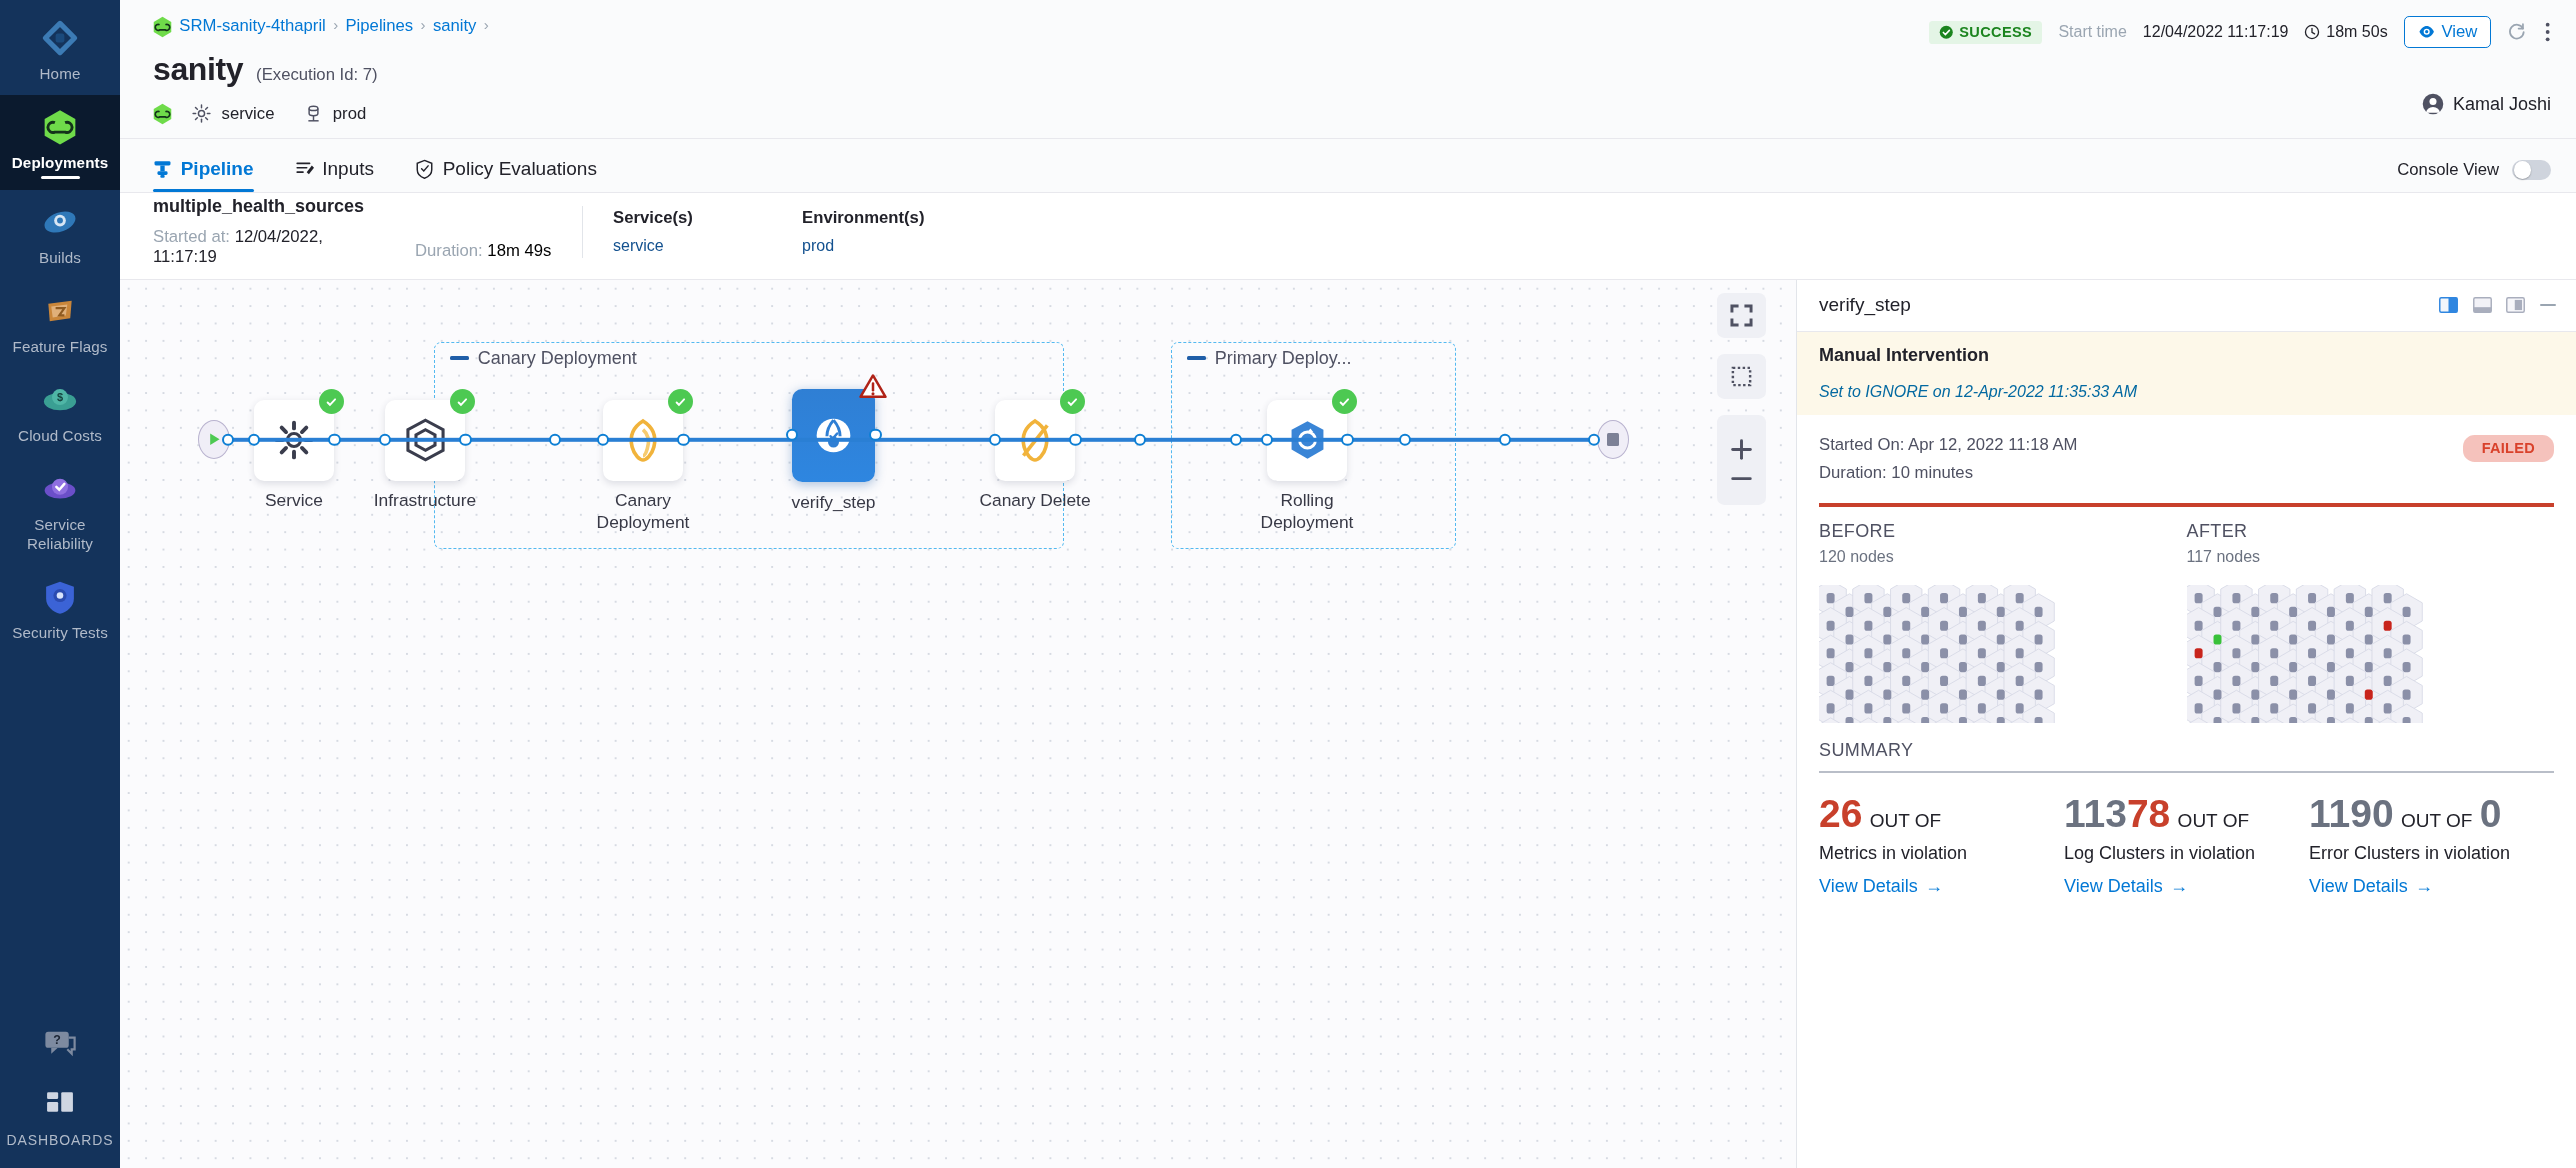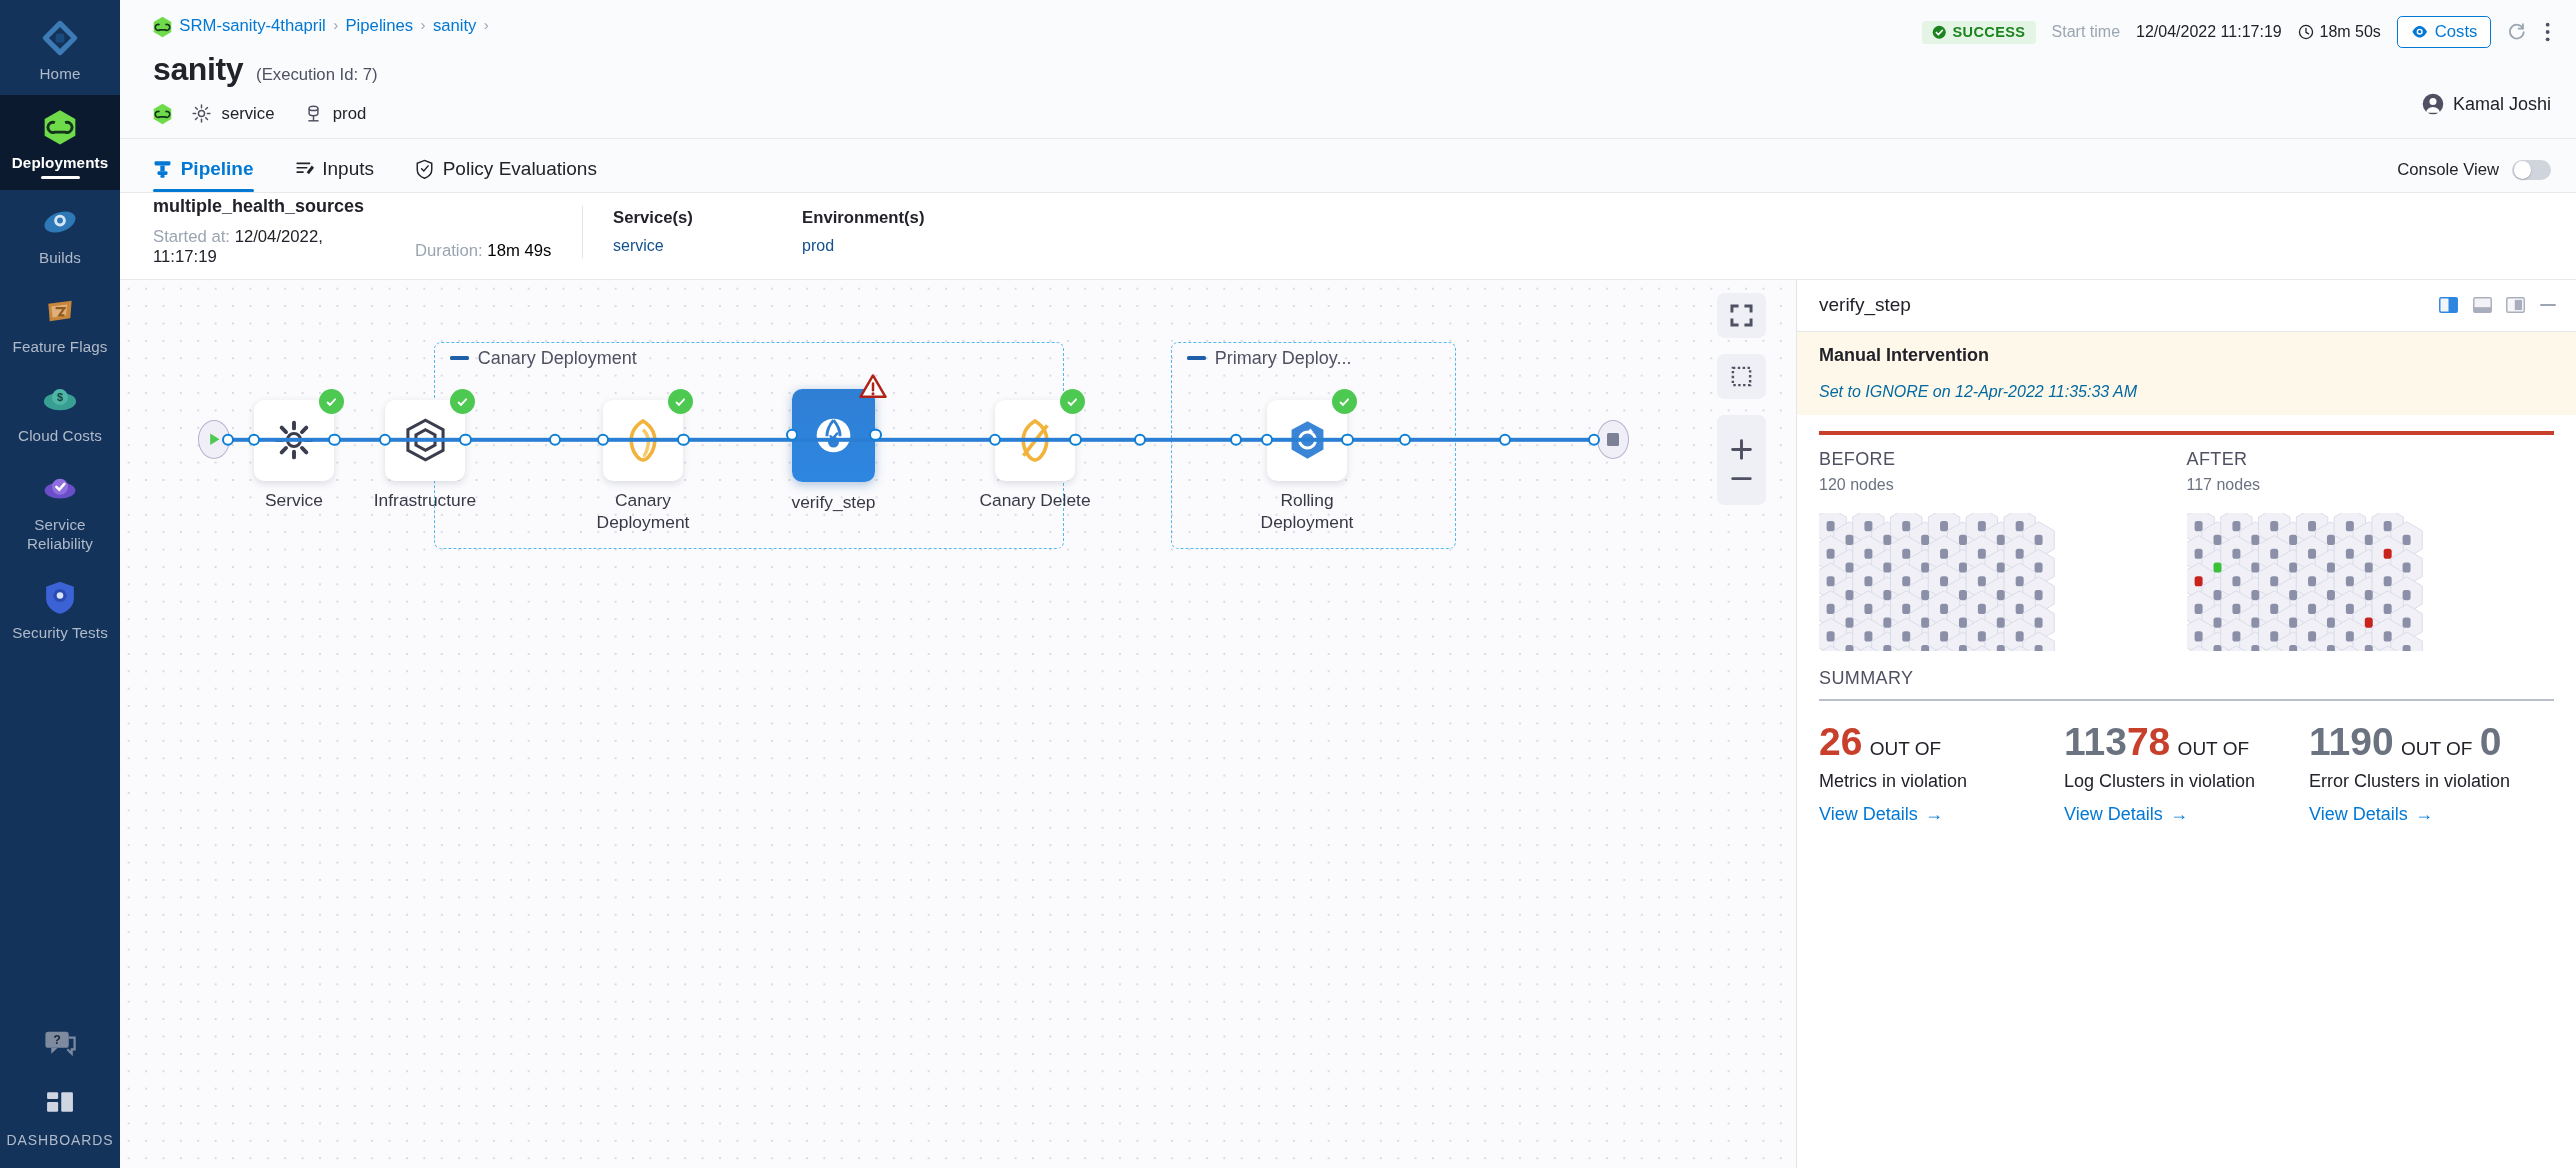--- a/index.html
+++ b/index.html
@@ -426,21 +426,21 @@
             <path d="M11 6 v5.4 l3.6 2.2" fill="none" stroke="#22222a" stroke-width="1.8" stroke-linecap="round"></path>
           </svg>
           <span class="lbl-dark">18m 50s</span>
         </span>
         <button class="btn-view">
           <svg width="17.4" height="17.4" viewBox="0 0 24 24">
             <path d="M2 12 C5 6 9 4 12 4 C15 4 19 6 22 12 C19 18 15 20 12 20 C9 20 5 18 2 12 Z" fill="#0278d5"></path>
             <circle cx="12" cy="12" r="4.2" fill="#fff"></circle>
             <circle cx="12" cy="12" r="2.2" fill="#0278d5"></circle>
           </svg>
-          <span>Costs</span>
+          <span>View</span>
         </button>
         <span class="iconbtn">
           <svg width="20.3" height="20.3" viewBox="0 0 28 28">
             <path d="M22 9 A9.5 9.5 0 1 0 23 14" fill="none" stroke="#9aa5b1" stroke-width="2.4" stroke-linecap="round"></path>
             <path d="M22 3 v6 h-6" fill="none" stroke="#9aa5b1" stroke-width="2.4" stroke-linecap="round" stroke-linejoin="round"></path>
           </svg>
         </span>
         <span class="iconbtn">
           <svg width="7.3" height="22" viewBox="0 0 10 30">
             <circle cx="5" cy="5" r="2.6" fill="#4f5162"></circle>
@@ -721,20 +721,27 @@
             <span class="dash-min"></span>
           </span>
         </div>
 
         <div class="banner">
           <div class="banner-t">Manual Intervention</div>
           <div class="banner-s">Set to IGNORE on 12-Apr-2022 11:35:33 AM</div>
         </div>
 
         <div class="dscroll">
+          <div class="drow1">
+            <div>
+              <div class="dmeta">Started On: Apr 12, 2022 11:18 AM</div>
+              <div class="dmeta">Duration: 10 minutes</div>
+            </div>
+            <span class="pill-failed">FAILED</span>
+          </div>
 
           <div class="redbar"></div>
 
           <div class="ba-wrap">
             <div class="ba-col">
               <div class="ba-h">BEFORE</div>
               <div class="ba-n">120 nodes</div>
               <div class="hexgrid">
                 <svg width="341" height="138" viewBox="0 0 470 190" id="hex-before">
                     <polygon points="16.00,-7.00 37.65,5.50 37.65,30.50 16.00,43.00 -5.65,30.50 -5.65,5.50" fill="#f0f0f6" stroke="#d7d9e6" stroke-width="1.2"></polygon>

